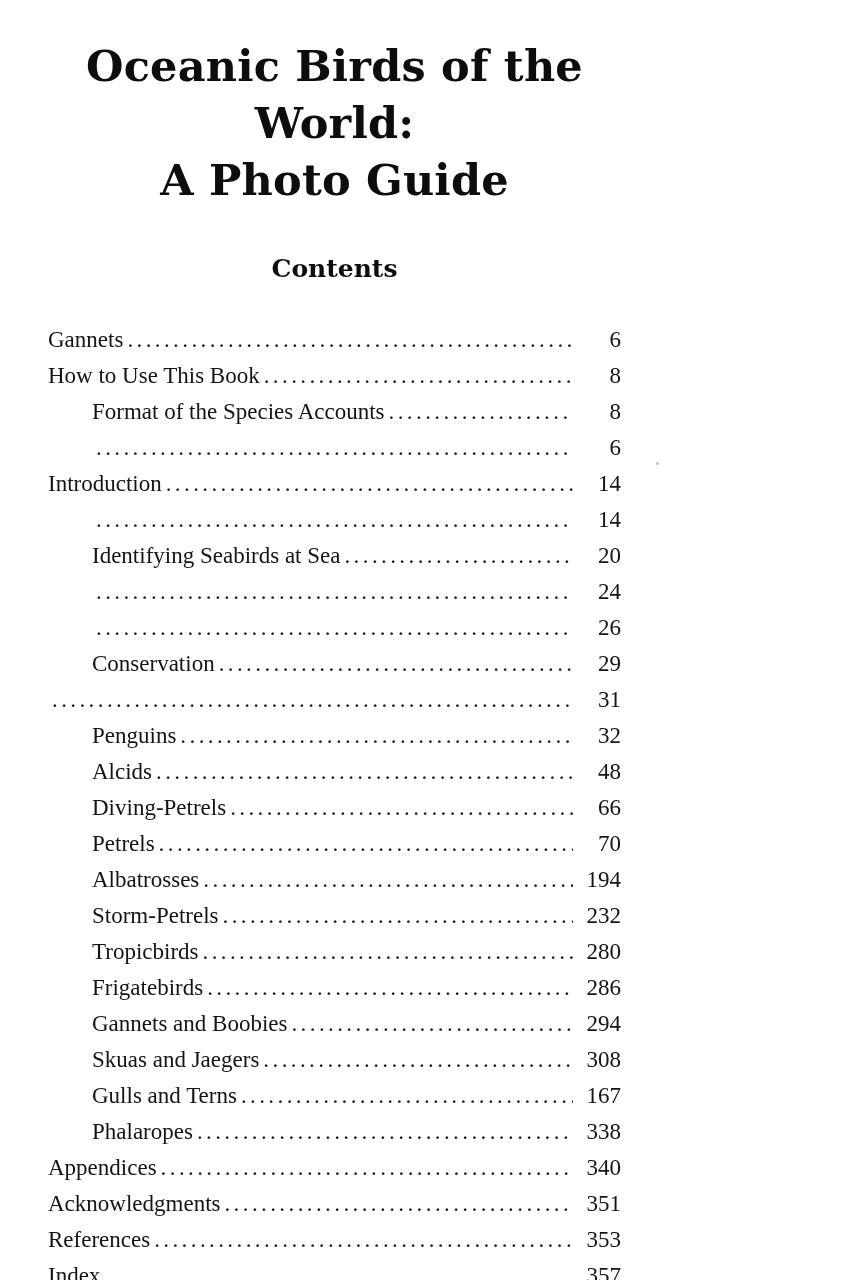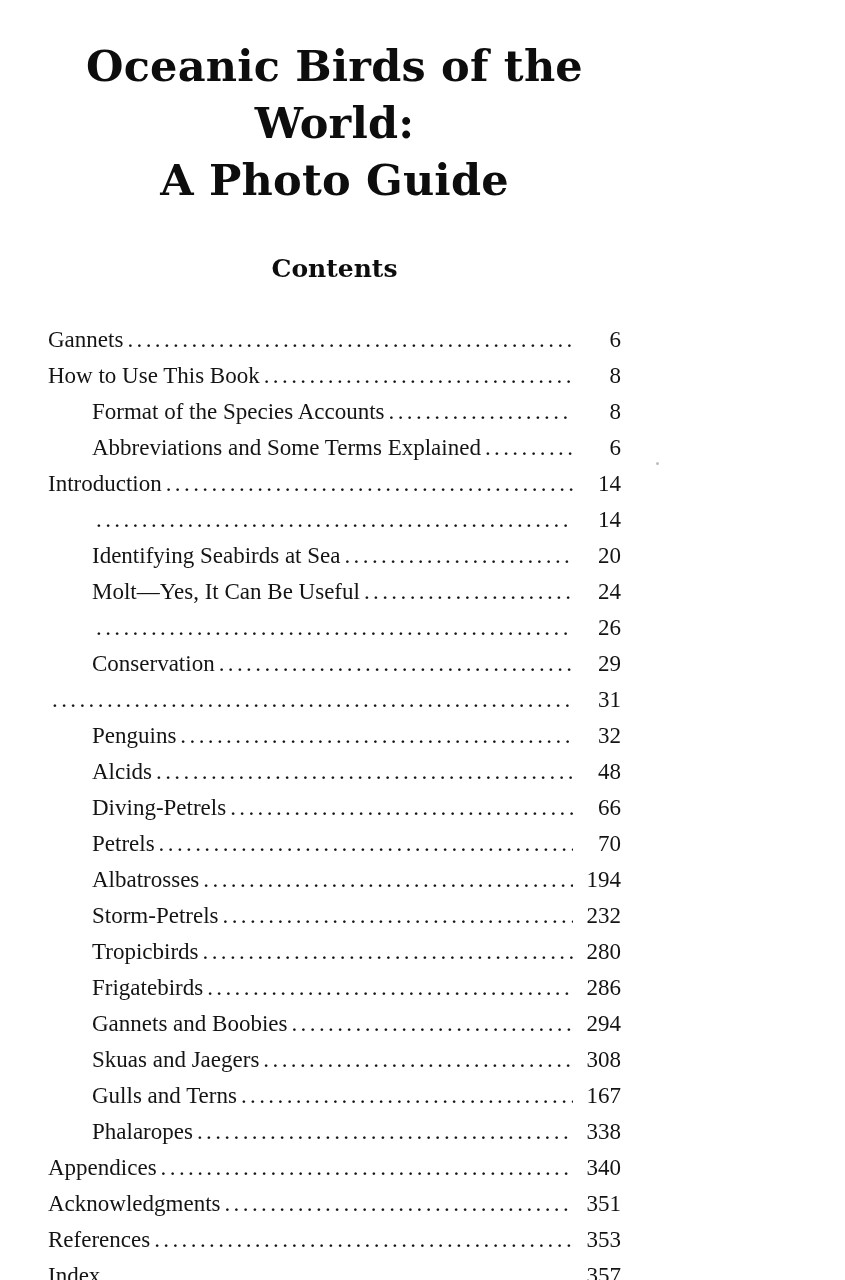--- a/index.html
+++ b/index.html
@@ -124,21 +124,20 @@
         <span class="toc-page">8</span>
       </div>
       <div class="toc-row level-2">
         <span class="toc-label">Format of the Species Accounts</span>
         <span class="toc-leader">
           <span class="dots">........................................................................................................................</span>
         </span>
         <span class="toc-page">8</span>
       </div>
       <div class="toc-row level-2">
-        <span class="toc-label">Abbreviations and Some Terms Explained</span>
         <span class="toc-leader">
           <span class="dots">........................................................................................................................</span>
         </span>
         <span class="toc-page">6</span>
       </div>
       <div class="toc-row level-1">
         <span class="toc-label">Introduction</span>
         <span class="toc-leader">
           <span class="dots">........................................................................................................................</span>
         </span>
@@ -151,21 +150,20 @@
         <span class="toc-page">14</span>
       </div>
       <div class="toc-row level-2">
         <span class="toc-label">Identifying Seabirds at Sea</span>
         <span class="toc-leader">
           <span class="dots">........................................................................................................................</span>
         </span>
         <span class="toc-page">20</span>
       </div>
       <div class="toc-row level-2">
-        <span class="toc-label">Molt—Yes, It Can Be Useful</span>
         <span class="toc-leader">
           <span class="dots">........................................................................................................................</span>
         </span>
         <span class="toc-page">24</span>
       </div>
       <div class="toc-row level-2">
         <span class="toc-leader">
           <span class="dots">........................................................................................................................</span>
         </span>
         <span class="toc-page">26</span>

